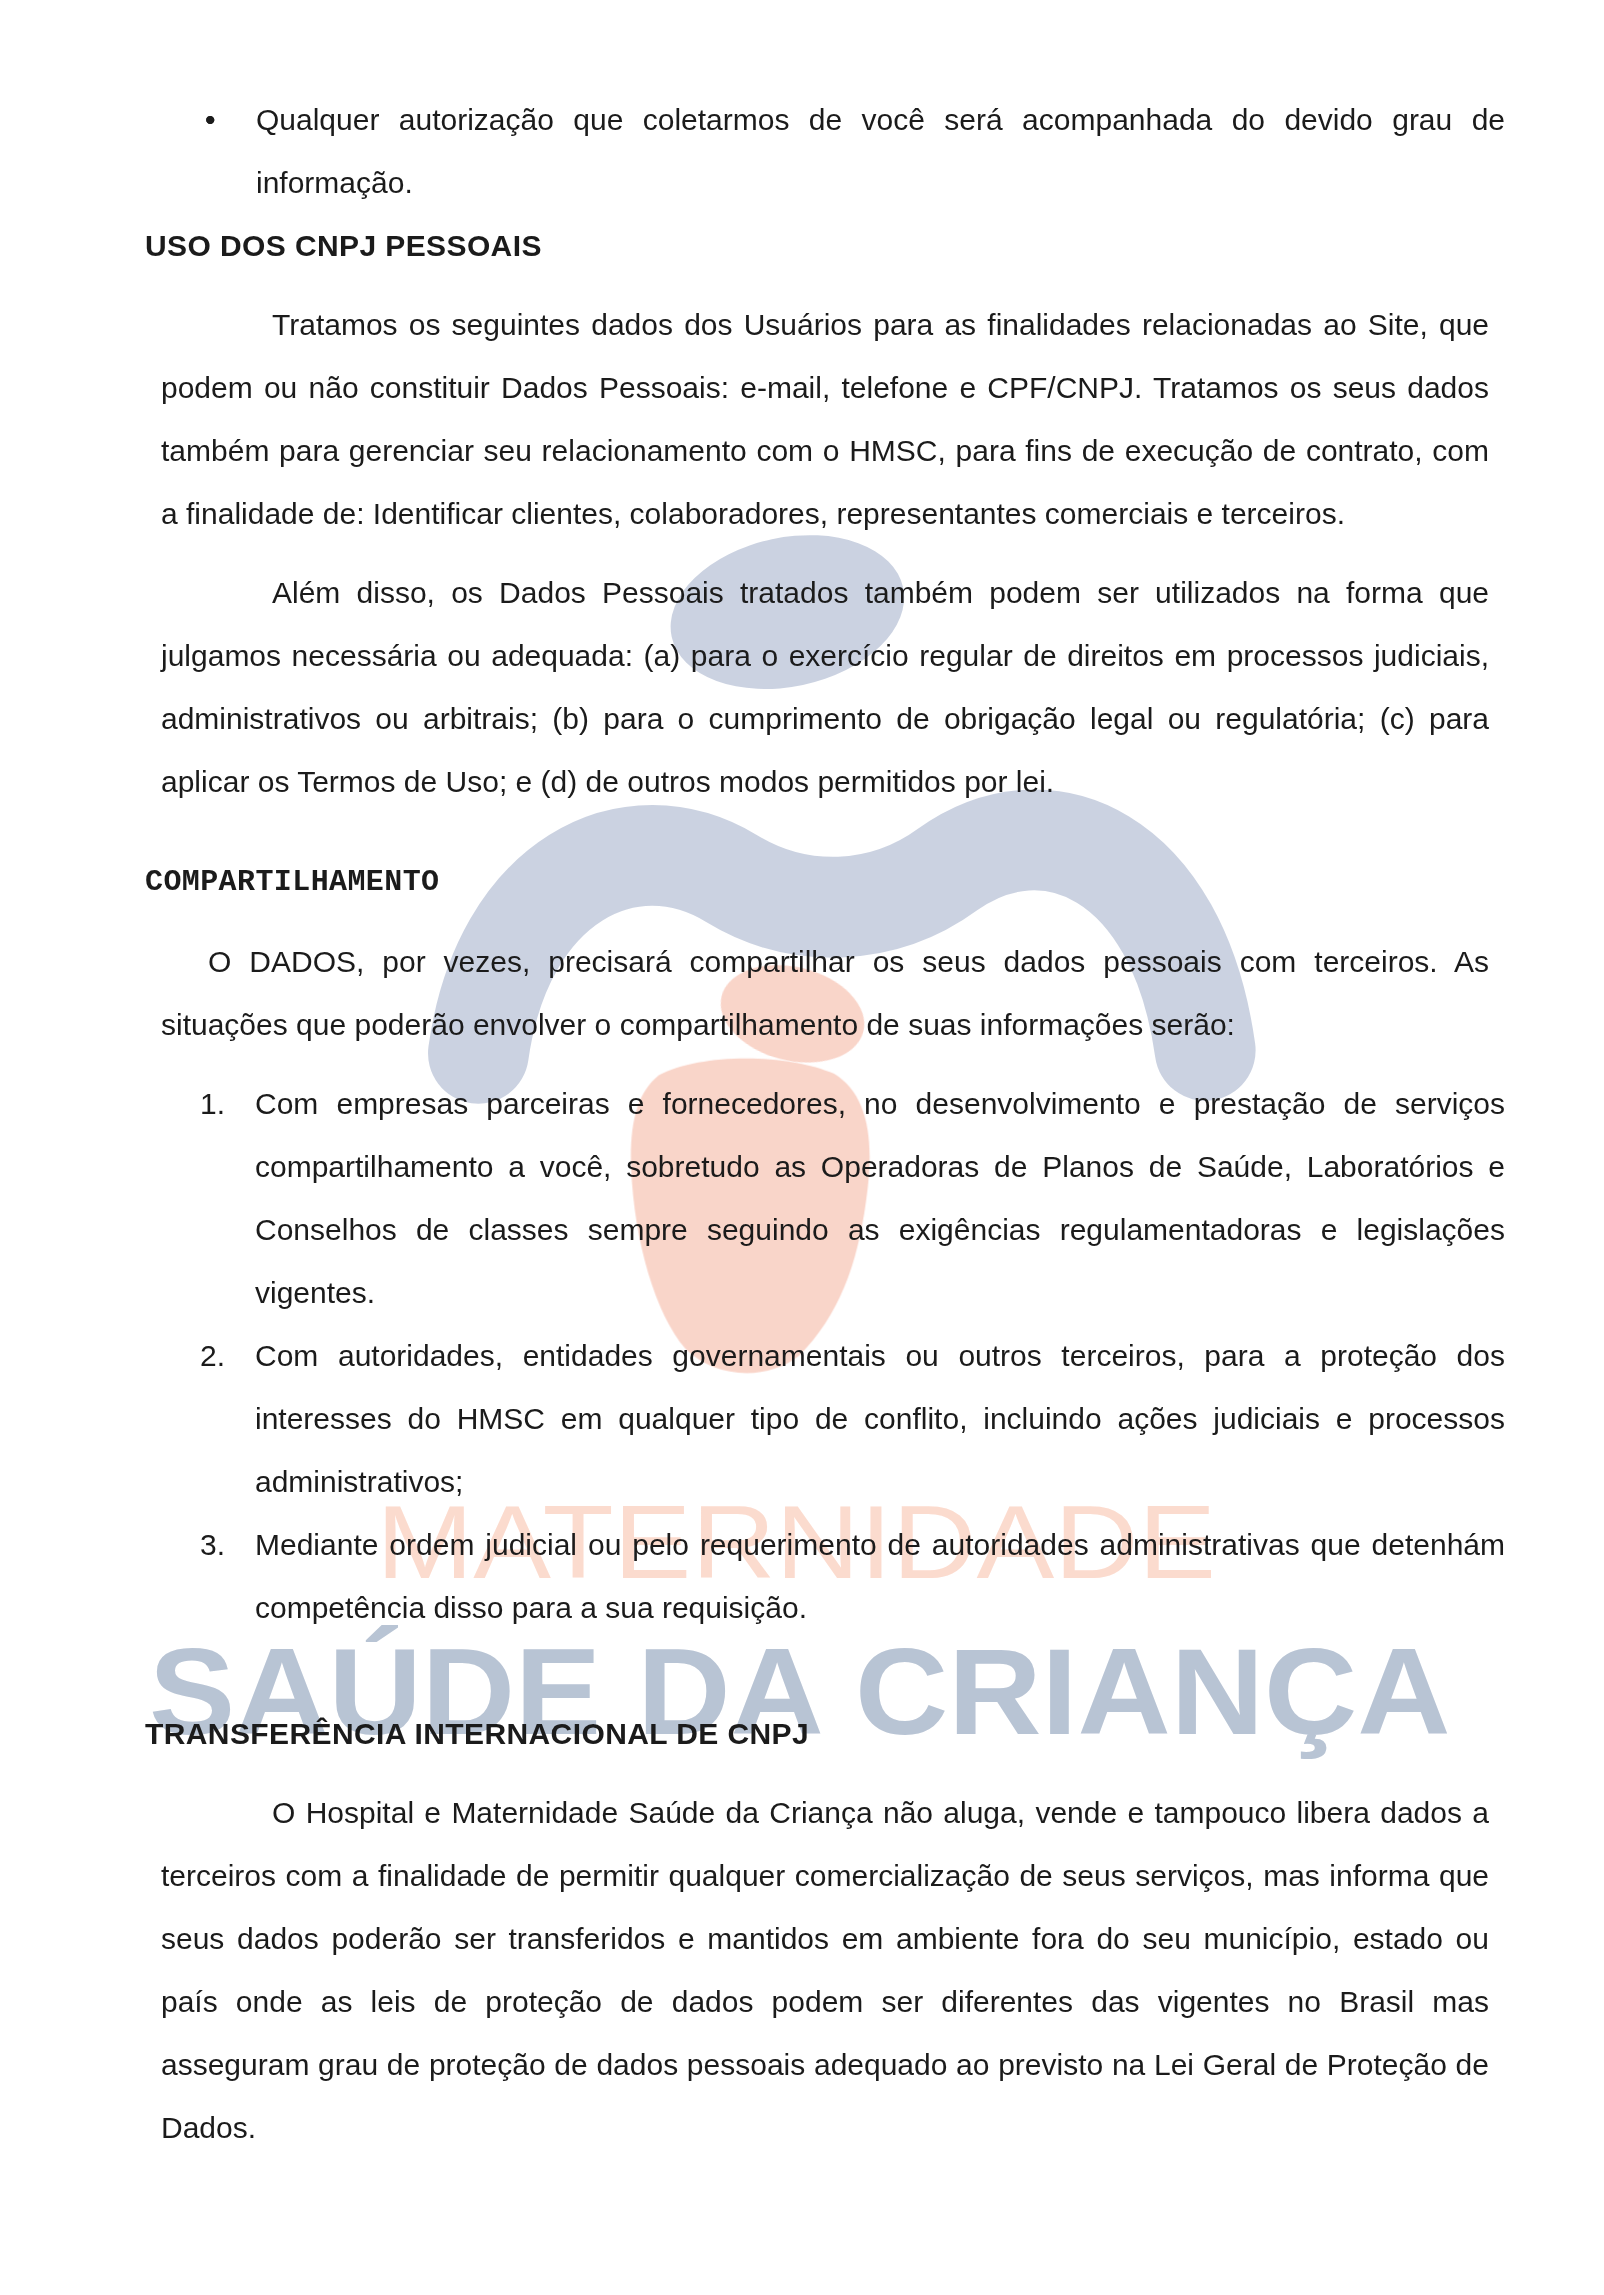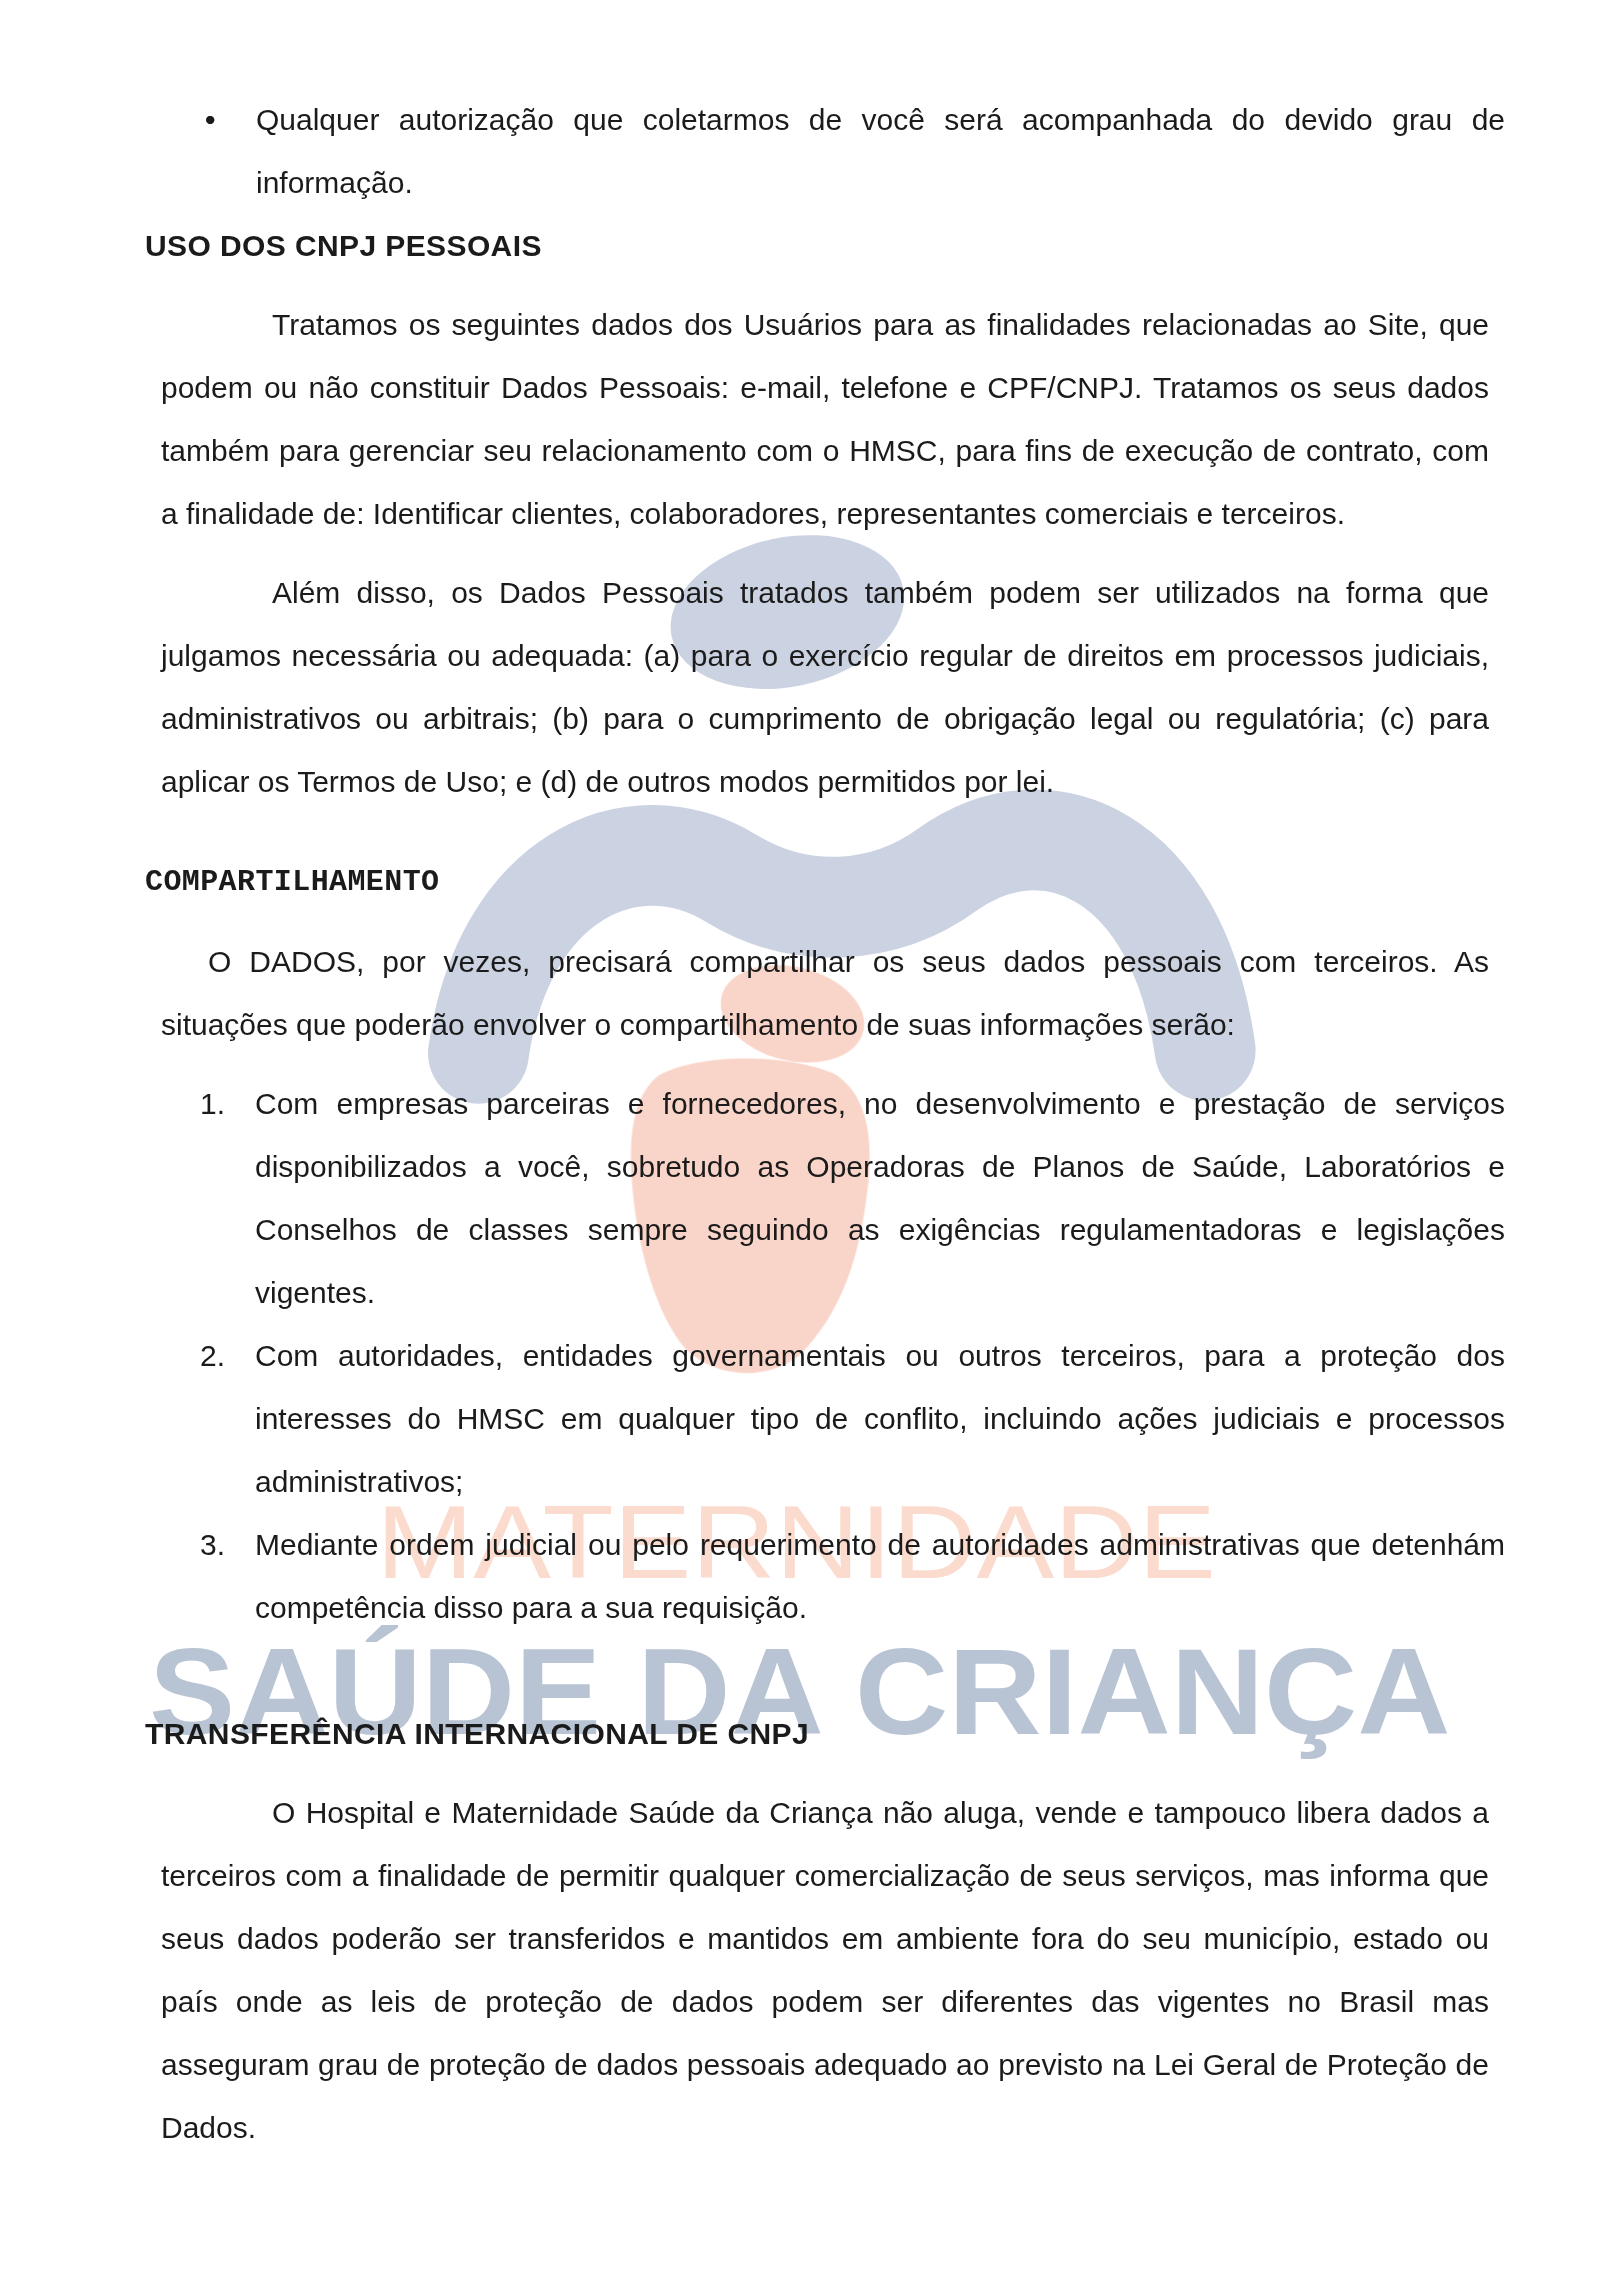--- a/index.html
+++ b/index.html
@@ -75,21 +75,21 @@
 
     <p class="indented p2">Além disso, os Dados Pessoais tratados também podem ser utilizados na forma que julgamos necessária ou adequada: (a) para o exercício regular de direitos em processos judiciais, administrativos ou arbitrais; (b) para o cumprimento de obrigação legal ou regulatória; (c) para aplicar os Termos de Uso; e (d) de outros modos permitidos por lei.</p>
 
     <h2 class="h-compart">COMPARTILHAMENTO</h2>
 
     <p class="indented-sm">O DADOS, por vezes, precisará compartilhar os seus dados pessoais com terceiros. As situações que poderão envolver o compartilhamento de suas informações serão:</p>
 
     <ol class="nlist">
       <li>
         <span class="marker nmarker">1.</span>
-        <span>Com empresas parceiras e fornecedores, no desenvolvimento e prestação de serviços disponibilizados a você, sobretudo as Operadoras de Planos de Saúde, Laboratórios e Conselhos de classes sempre seguindo as exigências regulamentadoras e legislações vigentes.</span>
+        <span>Com empresas parceiras e fornecedores, no desenvolvimento e prestação de serviços compartilhamento a você, sobretudo as Operadoras de Planos de Saúde, Laboratórios e Conselhos de classes sempre seguindo as exigências regulamentadoras e legislações vigentes.</span>
       </li>
       <li>
         <span class="marker nmarker">2.</span>
         <span>Com autoridades, entidades governamentais ou outros terceiros, para a proteção dos interesses do HMSC em qualquer tipo de conflito, incluindo ações judiciais e processos administrativos;</span>
       </li>
       <li>
         <span class="marker nmarker">3.</span>
         <span>Mediante ordem judicial ou pelo requerimento de autoridades administrativas que detenhám competência disso para a sua requisição.</span>
       </li>
     </ol>

